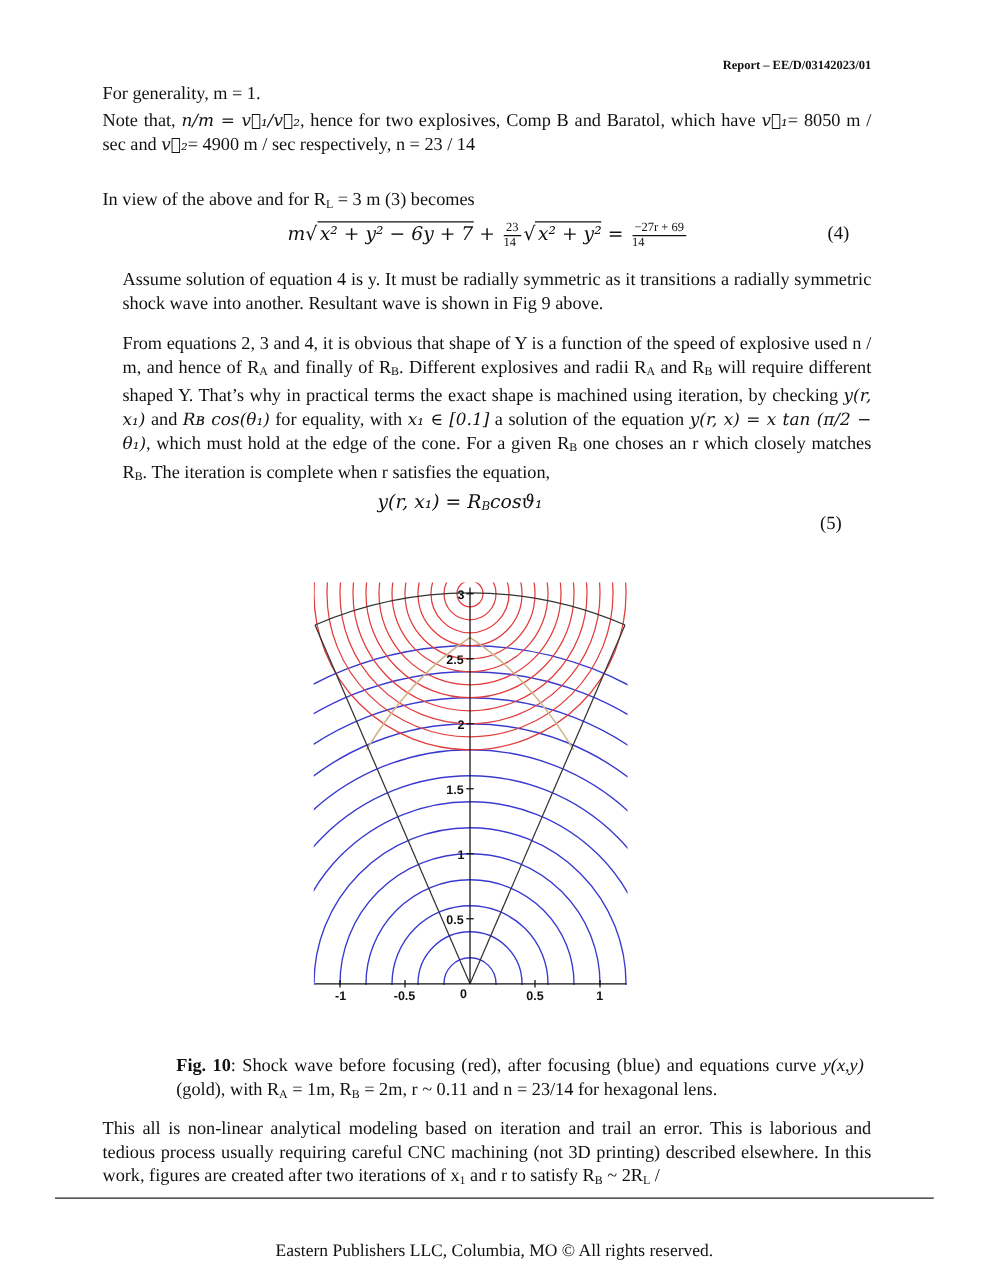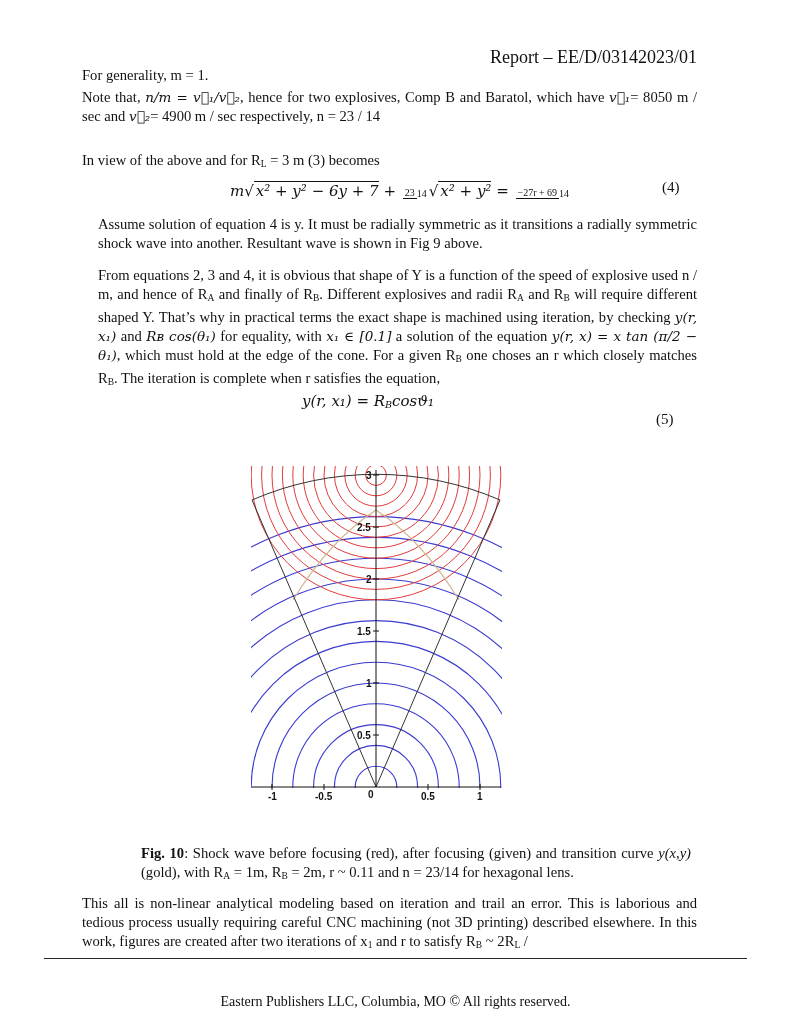--- a/index.html
+++ b/index.html
@@ -1,26 +1,26 @@
 <!DOCTYPE html>
 <html><head>
 <meta charset="utf-8">
 <style>
   html, body { margin: 0; padding: 0; background: #ffffff; }
   body { width: 791px; height: 1023px; position: relative; overflow: hidden;
          font-family: "Liberation Serif", serif; color: #111; font-size: 14.6px; }
   .abs { position: absolute; }
-  .header { right: 94px; top: 47px; font-weight: normal; font-size: 18px; }
+  .header { right: 94px; top: 47px; font-weight: bold; font-size: 10px; }
   .para { left: 82px; width: 615px; line-height: 19px; text-align: justify; }
   .para.ind { left: 98px; width: 599px; }
   .math { font-family: "DejaVu Serif", serif; font-style: italic; font-size: 13.5px; }
   .eq { font-family: "DejaVu Serif", serif; font-style: italic; font-size: 15px; }
   .eqnum { font-family: "Liberation Serif", serif; font-size: 15px; font-style: normal; }
   sub.s { font-size: 9.5px; vertical-align: -2px; }
-  .frac { display: inline-flex; flex-direction: row; align-items: center; vertical-align: middle; font-size: 10px; line-height: 11px; margin: 12px 2px; }
+  .frac { display: inline-flex; flex-direction: column; align-items: flex-start; vertical-align: middle; font-size: 10px; line-height: 11px; margin: 2px 2px; }
   .frac .num { border-bottom: 1px solid #111; padding: 0 2px; }
   .sqrt { border-top: 1.2px solid #111; padding-left: 2px; }
   .caption { left: 141px; width: 550px; line-height: 19px; text-align: justify; }
   .footer-line { left: 44px; width: 703px; top: 958px; height: 1px; background: #222; }
   .footer { left: 0; width: 791px; top: 962px; text-align: center; font-size: 14px; margin-top: 32px; }
   svg text { font-family: "Liberation Sans", sans-serif; font-weight: bold; font-size: 10px; fill: #111; }
 </style>
 </head>
 <body>
 
@@ -131,21 +131,21 @@
     <text x="357" y="739">0.5</text>
     <text x="366" y="687">1</text>
     <text x="357" y="635">1.5</text>
     <text x="366" y="583">2</text>
     <text x="357" y="531">2.5</text>
     <text x="366" y="479">3</text>
   </g>
 </svg>
 
 <div class="abs caption" style="top:844px;">
-  <b>Fig. 10</b><span>: Shock wave before focusing (red), after focusing (given) and transition curve </span><i>y(x,y)</i><span> (gold), with R</span><sub class="s">A</sub><span> = 1m, R</span><sub class="s">B</sub><span> = 2m, r ~ 0.11 and n = 23/14 for hexagonal lens.</span>
+  <b>Fig. 10</b><span>: Shock wave before focusing (red), after focusing (blue) and equations curve </span><i>y(x,y)</i><span> (gold), with R</span><sub class="s">A</sub><span> = 1m, R</span><sub class="s">B</sub><span> = 2m, r ~ 0.11 and n = 23/14 for hexagonal lens.</span>
 </div>
 
 <div class="abs para" style="top:894px;">
   <span>This all is non-linear analytical modeling based on iteration and trail an error. This is laborious and tedious process usually requiring careful CNC machining (not 3D printing) described elsewhere. In this work, figures are created after two iterations of x</span><sub class="s">1</sub><span> and r to satisfy R</span><sub class="s">B</sub><span> ~ 2R</span><sub class="s">L</sub><span> /</span>
 </div>
 
 <div class="abs footer-line"></div>
 <div class="abs footer">Eastern Publishers LLC, Columbia, MO © All rights reserved.</div>
 
 </body></html>

